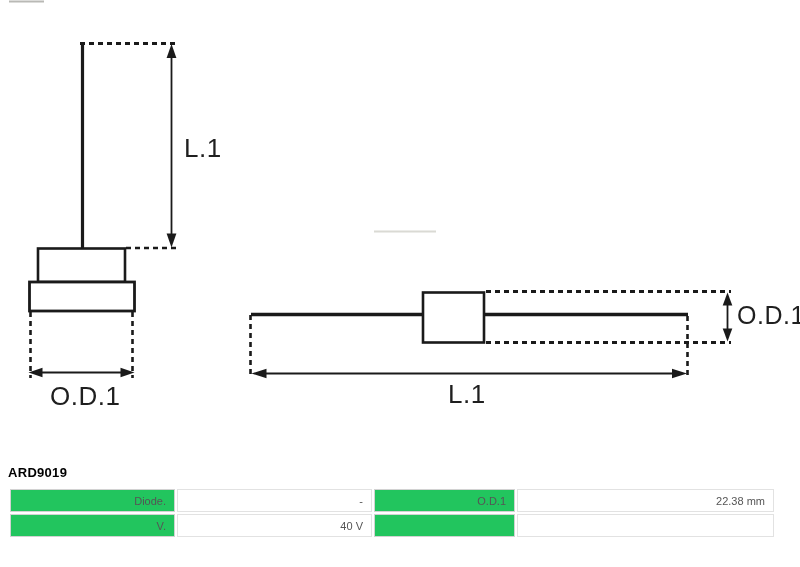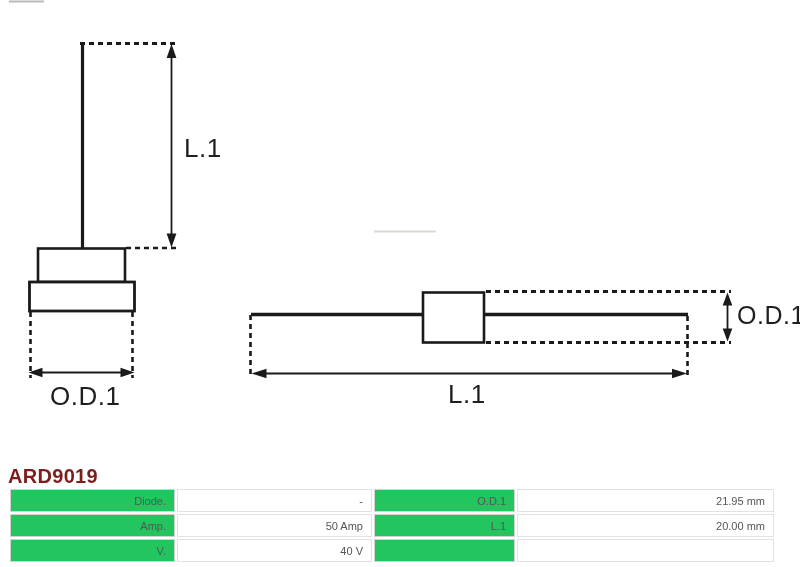--- a/index.html
+++ b/index.html
@@ -33,23 +33,23 @@
     white-space: nowrap;
   }
   .lbl-l1-left   { left: 184px; top: 135px; }
   .lbl-od1-left  { left: 50px;  top: 383px; }
   .lbl-od1-right { left: 737px; top: 303px; font-size: 25px; }
   .lbl-l1-right  { left: 448px; top: 381px; }
   .product-code {
     position: absolute;
     left: 8px;
     top: 465px;
-    font-size: 20px;
+    font-size: 13px;
     font-weight: 600;
-    color: #7f1d1d;
+    color: #000000;
     letter-spacing: 0.3px;
   }
   table.spec-table {
     position: absolute;
     left: 8px;
     top: 487px;
     border-collapse: separate;
     border-spacing: 2px;
     table-layout: fixed;
   }
@@ -140,27 +140,21 @@
   <span class="dimlabel lbl-l1-right">L.1</span>
 
   <div class="product-code">ARD9019</div>
 
   <table class="spec-table">
     <tbody>
       <tr>
         <td class="lbl w1">Diode.</td>
         <td class="val w2">-</td>
         <td class="lbl w3">O.D.1</td>
-        <td class="val w4">21.95 mm</td>
-      </tr>
-      <tr>
-        <td class="lbl w1">Amp.</td>
-        <td class="val w2">50 Amp</td>
-        <td class="lbl w3">L.1</td>
-        <td class="val w4">20.00 mm</td>
+        <td class="val w4">22.38 mm</td>
       </tr>
       <tr>
         <td class="lbl w1">V.</td>
         <td class="val w2">40 V</td>
         <td class="lbl w3"></td>
         <td class="val w4"></td>
       </tr>
     </tbody>
   </table>
 

